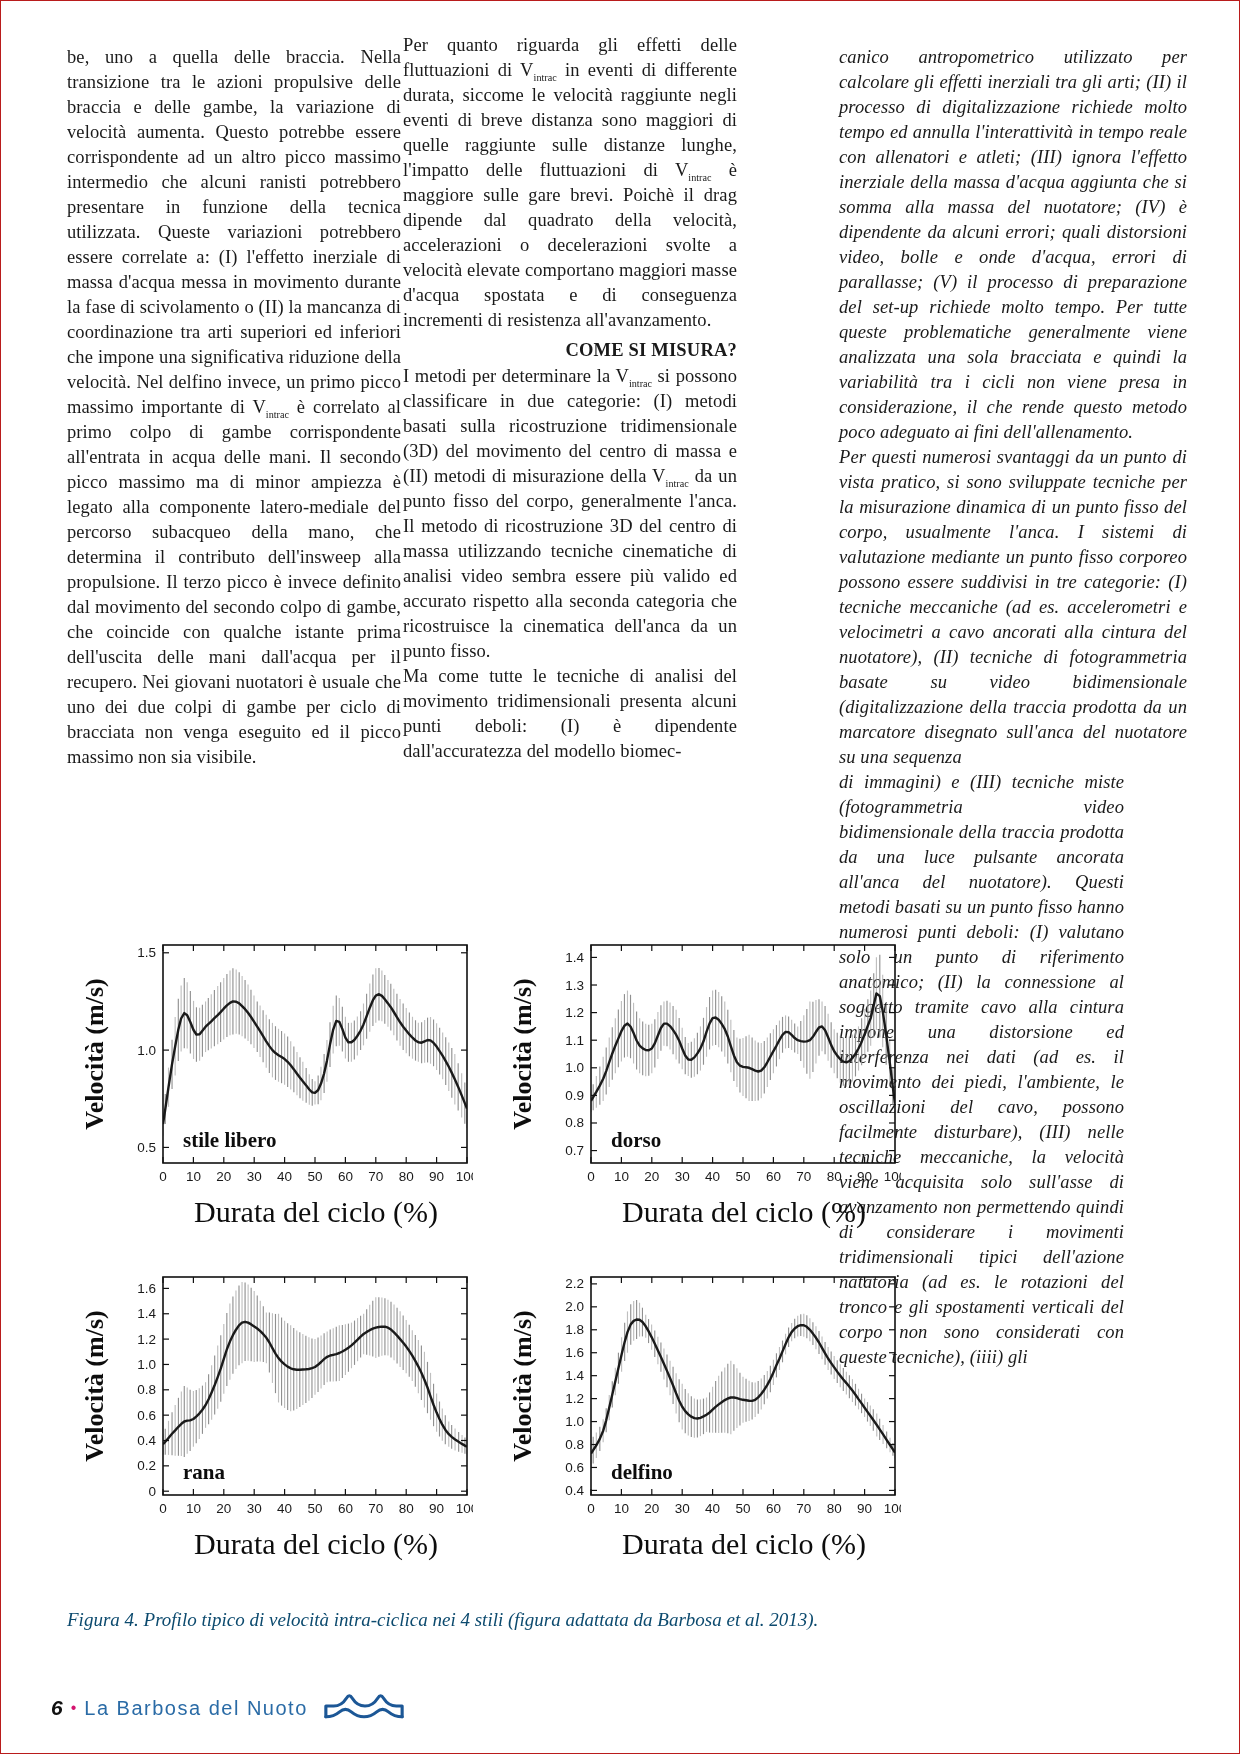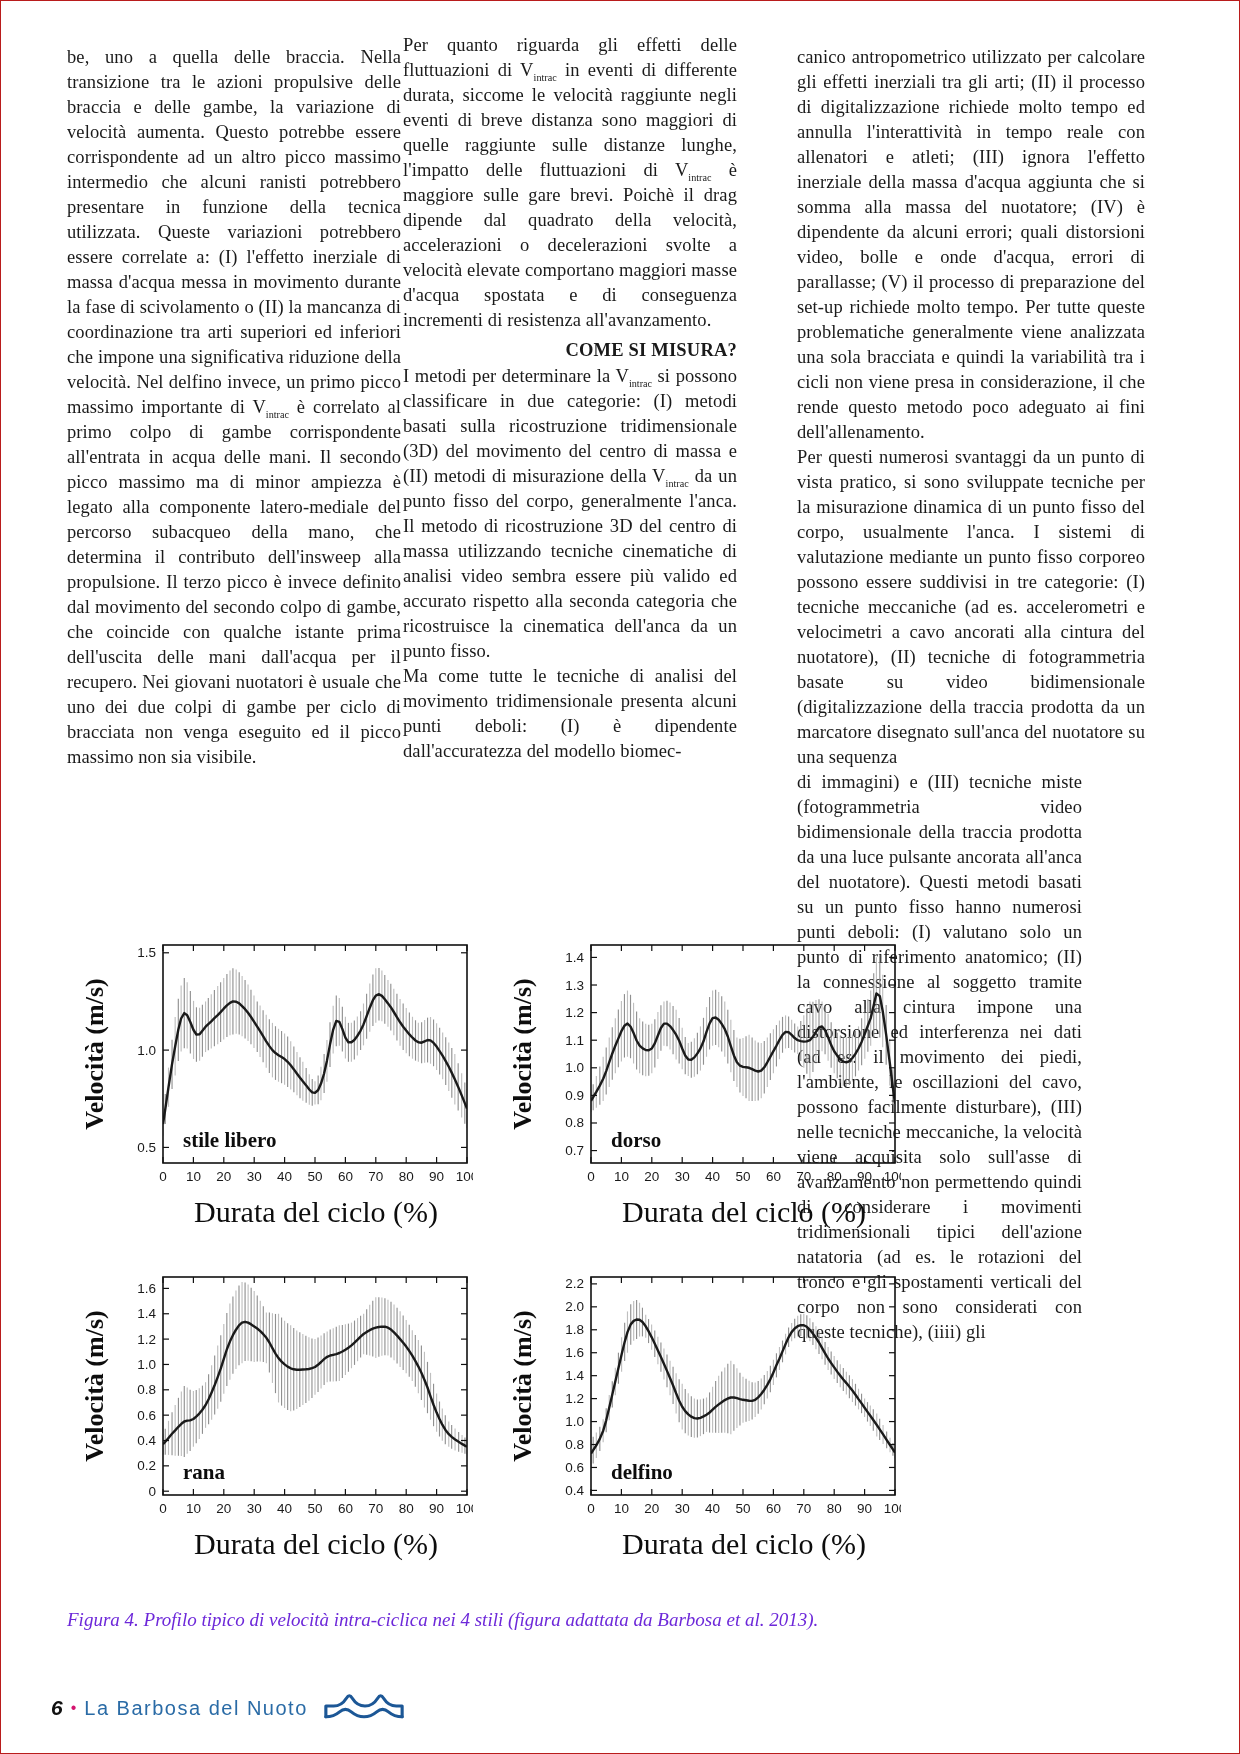--- a/index.html
+++ b/index.html
@@ -16,21 +16,21 @@
   .col{
     position:absolute;
     text-align:justify;
     font-size:18.5px;
     line-height:25px;
     letter-spacing:0.1px;
   }
   .col p{margin:0;}
   .col-1{left:66px;top:44px;width:334px;}
   .col-2{left:402px;top:32px;width:334px;}
-  .col-3{left:796px;top:44px;width:348px;}
+  .col-3{left:838px;top:44px;width:348px;font-style:italic;}
   .wrapped{width:285px;margin-left:63px;}
   .section-heading{
     font-weight:bold;
     text-align:right;
     margin:5px 0 1px 0 !important;
     letter-spacing:0.2px;
   }
   sub{font-size:0.55em;line-height:0;letter-spacing:0;}
   .figure-grid{
     position:absolute;left:80px;top:938px;
@@ -48,21 +48,21 @@
     text-align:center;
     padding-left:78px;
     margin-top:4px;
     color:#0d0d0d;
     white-space:nowrap;
   }
   .figure-caption{
     position:absolute;left:66px;top:1608px;width:780px;
     font-style:italic;
     font-size:19px;
-    color:#6d28d9;
+    color:#0c4a6e;
   }
   .footer{
     position:absolute;left:50px;top:1692px;
     display:flex;align-items:center;
     font-family:"Liberation Sans","DejaVu Sans",sans-serif;
   }
   .footer .page-num{font-weight:bold;font-size:21px;color:#111;font-style:italic;}
   .footer .bullet{color:#d4146f;font-size:16px;margin:0 8px;}
   .footer .magazine{color:#2a6ba6;font-size:20px;letter-spacing:1.5px;}
   .footer svg{margin-left:12px;}
@@ -73,21 +73,21 @@
 <div class="page">
 
   <div class="col col-1">
     <p>be, uno a quella delle braccia. Nella transizione tra le azioni propulsive delle braccia e delle gambe, la variazione di velocità aumenta. Questo potrebbe essere corrispondente ad un altro picco massimo intermedio che alcuni ranisti potrebbero presentare in funzione della tecnica utilizzata. Queste variazioni potrebbero essere correlate a: (I) l'effetto inerziale di massa d'acqua messa in movimento durante la fase di scivolamento o (II) la mancanza di coordinazione tra arti superiori ed inferiori che impone una significativa riduzione della velocità. Nel delfino invece, un primo picco massimo importante di V<sub>intrac</sub> è correlato al primo colpo di gambe corrispondente all'entrata in acqua delle mani. Il secondo picco massimo ma di minor ampiezza è legato alla componente latero-mediale del percorso subacqueo della mano, che determina il contributo dell'insweep alla propulsione. Il terzo picco è invece definito dal movimento del secondo colpo di gambe, che coincide con qualche istante prima dell'uscita delle mani dall'acqua per il recupero. Nei giovani nuotatori è usuale che uno dei due colpi di gambe per ciclo di bracciata non venga eseguito ed il picco massimo non sia visibile.</p>
   </div>
 
   <div class="col col-2">
     <p>Per quanto riguarda gli effetti delle fluttuazioni di V<sub>intrac</sub> in eventi di differente durata, siccome le velocità raggiunte negli eventi di breve distanza sono maggiori di quelle raggiunte sulle distanze lunghe, l'impatto delle fluttuazioni di V<sub>intrac</sub> è maggiore sulle gare brevi. Poichè il drag dipende dal quadrato della velocità, accelerazioni o decelerazioni svolte a velocità elevate comportano maggiori masse d'acqua spostata e di conseguenza incrementi di resistenza all'avanzamento.</p>
     <p class="section-heading">COME SI MISURA?</p>
     <p>I metodi per determinare la V<sub>intrac</sub> si possono classificare in due categorie: (I) metodi basati sulla ricostruzione tridimensionale (3D) del movimento del centro di massa e (II) metodi di misurazione della V<sub>intrac</sub> da un punto fisso del corpo, generalmente l'anca. Il metodo di ricostruzione 3D del centro di massa utilizzando tecniche cinematiche di analisi video sembra essere più valido ed accurato rispetto alla seconda categoria che ricostruisce la cinematica dell'anca da un punto fisso.</p>
-    <p>Ma come tutte le tecniche di analisi del movimento tridimensionale presenta alcuni punti deboli: (I) è dipendente dall'accuratezza del modello biomec-</p>
+    <p>Ma come tutte le tecniche di analisi del movimento tridimensionali presenta alcuni punti deboli: (I) è dipendente dall'accuratezza del modello biomec-</p>
   </div>
 
   <div class="col col-3">
     <p>canico antropometrico utilizzato per calcolare gli effetti inerziali tra gli arti; (II) il processo di digitalizzazione richiede molto tempo ed annulla l'interattività in tempo reale con allenatori e atleti; (III) ignora l'effetto inerziale della massa d'acqua aggiunta che si somma alla massa del nuotatore; (IV) è dipendente da alcuni errori; quali distorsioni video, bolle e onde d'acqua, errori di parallasse; (V) il processo di preparazione del set-up richiede molto tempo. Per tutte queste problematiche generalmente viene analizzata una sola bracciata e quindi la variabilità tra i cicli non viene presa in considerazione, il che rende questo metodo poco adeguato ai fini dell'allenamento.</p>
     <p>Per questi numerosi svantaggi da un punto di vista pratico, si sono sviluppate tecniche per la misurazione dinamica di un punto fisso del corpo, usualmente l'anca. I sistemi di valutazione mediante un punto fisso corporeo possono essere suddivisi in tre categorie: (I) tecniche meccaniche (ad es. accelerometri e velocimetri a cavo ancorati alla cintura del nuotatore), (II) tecniche di fotogrammetria basate su video bidimensionale (digitalizzazione della traccia prodotta da un marcatore disegnato sull'anca del nuotatore su una sequenza</p>
     <p class="wrapped">di immagini) e (III) tecniche miste (fotogrammetria video bidimensionale della traccia prodotta da una luce pulsante ancorata all'anca del nuotatore). Questi metodi basati su un punto fisso hanno numerosi punti deboli: (I) valutano solo un punto di riferimento anatomico; (II) la connessione al soggetto tramite cavo alla cintura impone una distorsione ed interferenza nei dati (ad es. il movimento dei piedi, l'ambiente, le oscillazioni del cavo, possono facilmente disturbare), (III) nelle tecniche meccaniche, la velocità viene acquisita solo sull'asse di avanzamento non permettendo quindi di considerare i movimenti tridimensionali tipici dell'azione natatoria (ad es. le rotazioni del tronco e gli spostamenti verticali del corpo non sono considerati con queste tecniche), (iiii) gli</p>
   </div>
 
   <div class="figure-grid">
     <div class="chart-cell">

